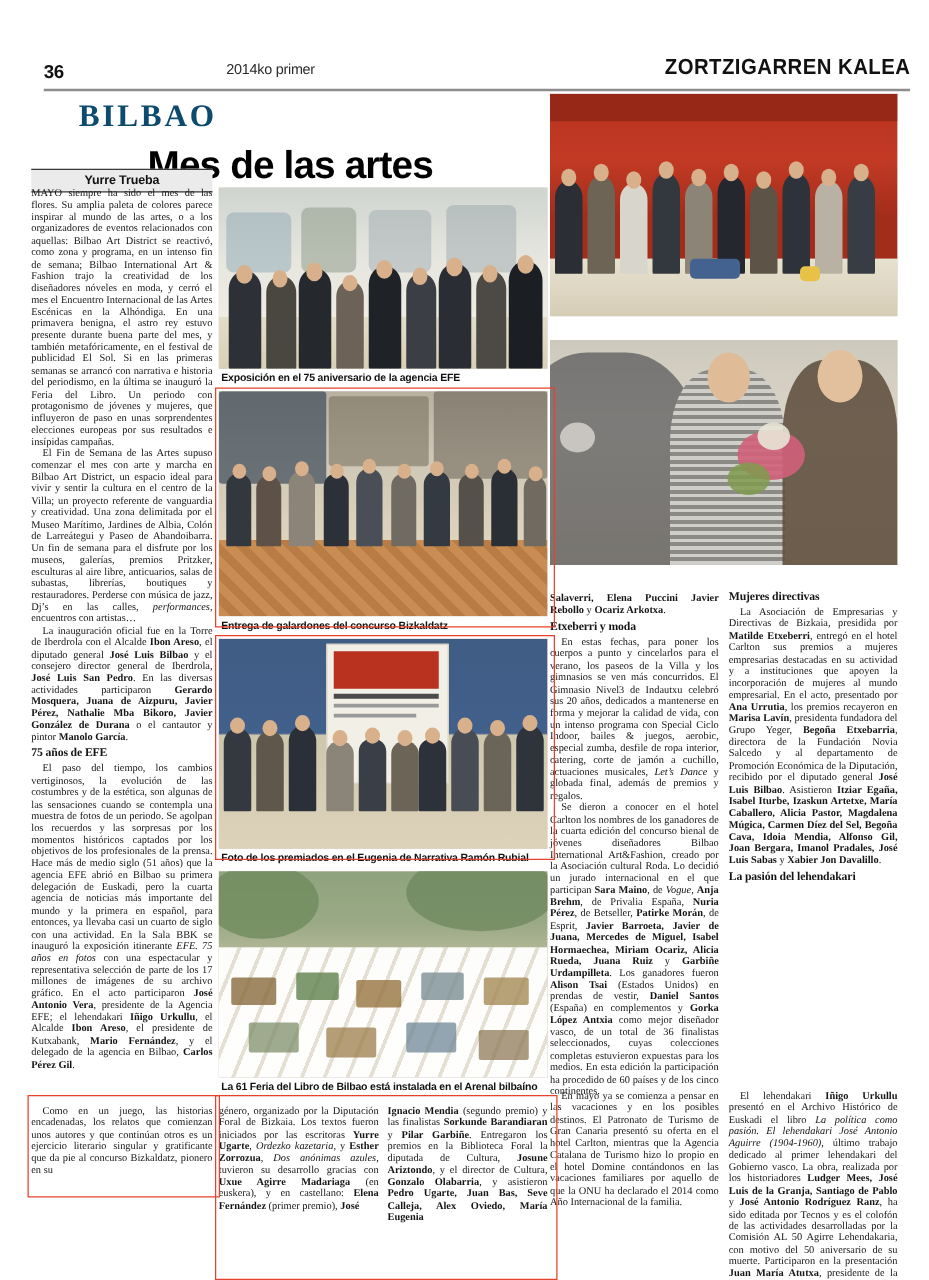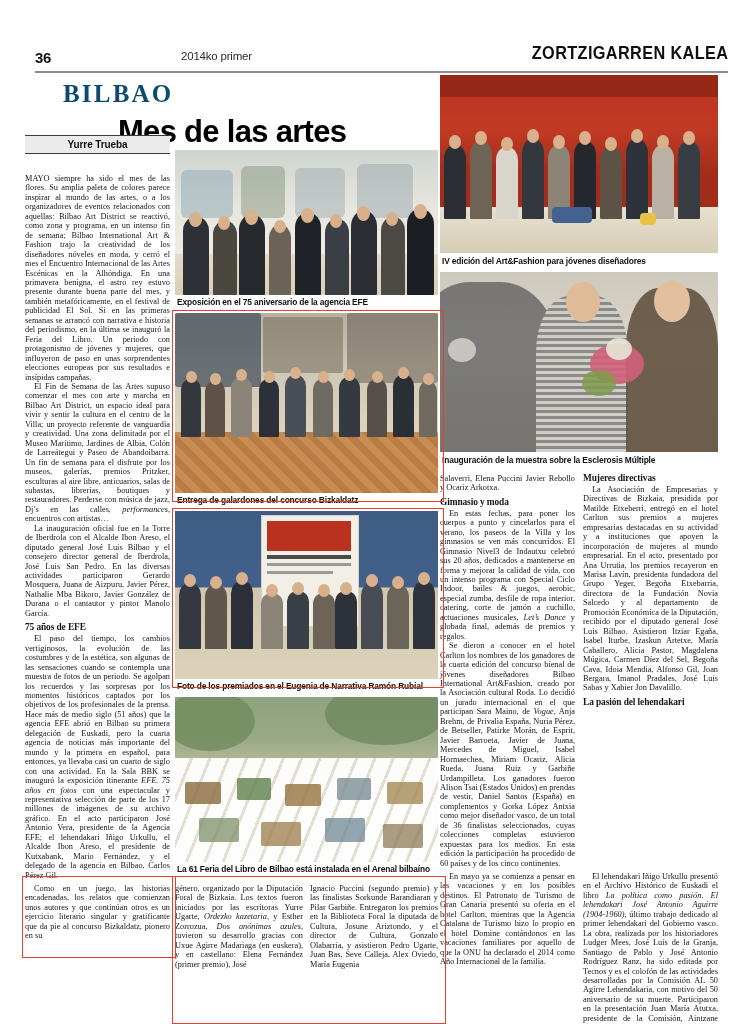--- a/index.html
+++ b/index.html
@@ -55,25 +55,25 @@
     font-family:"Liberation Serif",serif;
     font-size:8.3px;line-height:9.45px;color:#151515;
     -webkit-hyphens:auto;hyphens:auto;
   }
   .col p{margin:0;text-indent:9px;}
   .col p.noindent{text-indent:0;}
   .col h3{
     margin:5px 0 1.5px 0;font-family:"Liberation Serif",serif;
     font-size:9.4px;font-weight:700;text-indent:0;letter-spacing:-.1px;
   }
-  b{font-weight:400;}
+  b{font-weight:700;}
   i{font-style:italic;}
 
   
-  #col1{left:25px;top:174px;width:145px;height:720px;}
+  #col1{left:25px;top:150px;width:145px;height:720px;}
   #col1b{left:25px;top:884px;width:145px;height:60px;}
   #col-bottom-a{left:175px;top:884px;width:128px;height:132px;}
   #col-bottom-b{left:310px;top:884px;width:128px;height:132px;}
   #col-r1{left:440px;top:474px;width:135px;height:392px;}
   #col-r2{left:583px;top:474px;width:135px;height:392px;}
   #col-r1b{left:440px;top:872px;width:135px;height:150px;}
   #col-r2b{left:583px;top:872px;width:135px;height:150px;}
 
   
   .photo{position:absolute;overflow:hidden;background:#cfcabe;}
@@ -238,60 +238,58 @@
     <div class="head" style="left:165px;bottom:102px;width:12px;height:14px;"></div>
     <div class="person" style="left:186px;bottom:34px;width:22px;height:80px;background:#2e323a;"></div>
     <div class="head" style="left:191px;bottom:110px;width:12px;height:14px;"></div>
     <div class="person" style="left:212px;bottom:34px;width:22px;height:74px;background:#b9b2a4;"></div>
     <div class="head" style="left:217px;bottom:104px;width:12px;height:14px;"></div>
     <div class="person" style="left:238px;bottom:34px;width:22px;height:78px;background:#383d45;"></div>
     <div class="head" style="left:243px;bottom:108px;width:12px;height:14px;"></div>
     <div class="blob" style="left:112px;bottom:30px;width:40px;height:16px;background:#44628f;border-radius:4px;"></div>
     <div class="blob" style="left:200px;bottom:28px;width:16px;height:12px;background:#e8c247;border-radius:4px;"></div>
   </div>
-  <div class="cap" style="left:442px;top:256px;width:278px;">IV edición del Art&amp;Fashion para jóvenes diseñadores</div>
 
   <div class="photo" style="left:440px;top:272px;width:278px;height:180px;">
     <div style="position:absolute;inset:0;background:linear-gradient(180deg,#cdc9bd 0%,#dcd6c8 40%,#cfc7b5 100%);"></div>
     <div class="blob" style="left:-30px;top:10px;width:150px;height:190px;background:#2f3238;opacity:.55;border-radius:40% 40% 0 0;"></div>
     <div style="position:absolute;left:96px;top:24px;width:92px;height:156px;
         background:repeating-linear-gradient(0deg,#cfcec9 0 3px,#8b8a86 3px 6px);border-radius:36% 36% 0 0;"></div>
     <div class="head" style="left:126px;top:10px;width:34px;height:40px;background:#e0bb98;"></div>
     <div class="blob" style="left:186px;top:16px;width:92px;height:164px;background:#5b4a3a;opacity:.85;border-radius:36% 36% 0 0;"></div>
     <div class="head" style="left:214px;top:8px;width:36px;height:42px;background:#e3c09d;"></div>
     <div class="blob" style="left:150px;top:72px;width:54px;height:40px;background:#d0607a;opacity:.9;"></div>
     <div class="blob" style="left:166px;top:66px;width:26px;height:22px;background:#e8e4d6;opacity:.9;"></div>
     <div class="blob" style="left:142px;top:98px;width:34px;height:26px;background:#7f9a4e;opacity:.85;"></div>
     <div class="blob" style="left:8px;top:66px;width:28px;height:24px;background:#e8e6de;opacity:.7;"></div>
   </div>
-  <div class="cap" style="left:442px;top:455px;width:278px;">Inauguración de la muestra sobre la Esclerosis Múltiple</div>
 
   <div class="col" id="col1">
     <p class="noindent">MAYO siempre ha sido el mes de las flores. Su amplia paleta de colores parece inspirar al mundo de las artes, o a los organizadores de eventos relacionados con aquellas: Bilbao Art District se reactivó, como zona y programa, en un intenso fin de semana; Bilbao International Art &amp; Fashion trajo la creatividad de los diseñadores nóveles en moda, y cerró el mes el Encuentro Internacional de las Artes Escénicas en la Alhóndiga. En una primavera benigna, el astro rey estuvo presente durante buena parte del mes, y también metafóricamente, en el festival de publicidad El Sol. Si en las primeras semanas se arrancó con narrativa e historia del periodismo, en la última se inauguró la Feria del Libro. Un periodo con protagonismo de jóvenes y mujeres, que influyeron de paso en unas sorprendentes elecciones europeas por sus resultados e insípidas campañas.</p>
     <p>El Fin de Semana de las Artes supuso comenzar el mes con arte y marcha en Bilbao Art District, un espacio ideal para vivir y sentir la cultura en el centro de la Villa; un proyecto referente de vanguardia y creatividad. Una zona delimitada por el Museo Marítimo, Jardines de Albia, Colón de Larreátegui y Paseo de Abandoibarra. Un fin de semana para el disfrute por los museos, galerías, premios Pritzker, esculturas al aire libre, anticuarios, salas de subastas, librerías, boutiques y restauradores. Perderse con música de jazz, Dj’s en las calles, <i>performances</i>, encuentros con artistas…</p>
     <p>La inauguración oficial fue en la Torre de Iberdrola con el Alcalde <b>Ibon Areso</b>, el diputado general <b>José Luis Bilbao</b> y el consejero director general de Iberdrola, <b>José Luis San Pedro</b>. En las diversas actividades participaron <b>Gerardo Mosquera, Juana de Aizpuru, Javier Pérez, Nathalie Mba Bikoro, Javier González de Durana</b> o el cantautor y pintor <b>Manolo García</b>.</p>
     <h3>75 años de EFE</h3>
     <p>El paso del tiempo, los cambios vertiginosos, la evolución de las costumbres y de la estética, son algunas de las sensaciones cuando se contempla una muestra de fotos de un periodo. Se agolpan los recuerdos y las sorpresas por los momentos históricos captados por los objetivos de los profesionales de la prensa. Hace más de medio siglo (51 años) que la agencia EFE abrió en Bilbao su primera delegación de Euskadi, pero la cuarta agencia de noticias más importante del mundo y la primera en español, para entonces, ya llevaba casi un cuarto de siglo con una actividad. En la Sala BBK se inauguró la exposición itinerante <i>EFE. 75 años en fotos</i> con una espectacular y representativa selección de parte de los 17 millones de imágenes de su archivo gráfico. En el acto participaron <b>José Antonio Vera</b>, presidente de la Agencia EFE; el lehendakari <b>Iñigo Urkullu</b>, el Alcalde <b>Ibon Areso</b>, el presidente de Kutxabank, <b>Mario Fernández</b>, y el delegado de la agencia en Bilbao, <b>Carlos Pérez Gil</b>.</p>
   </div>
 
   <div class="col" id="col-bottom-a">
     <p class="noindent">género, organizado por la Diputación Foral de Bizkaia. Los textos fueron iniciados por las escritoras <b>Yurre Ugarte</b>, <i>Ordezko kazetaria</i>, y <b>Esther Zorrozua</b>, <i>Dos anónimas azules</i>, tuvieron su desarrollo gracias con <b>Uxue Agirre Madariaga</b> (en euskera), y en castellano: <b>Elena Fernández</b> (primer premio), <b>José</b></p>
   </div>
 
   <div class="col" id="col1b">
     <p>Como en un juego, las historias encadenadas, los relatos que comienzan unos autores y que continúan otros es un ejercicio literario singular y gratificante que da pie al concurso Bizkaldatz, pionero en su</p>
   </div>
 
   <div class="col" id="col-bottom-b">
-    <p class="noindent"><b>Ignacio Puccini</b> (segundo premio) y las finalistas <b>Sorkunde Barandiaran</b> y <b>Pilar Garbiñe</b>. Entregaron los premios en la Biblioteca Foral la diputada de Cultura, <b>Josune Ariztondo</b>, y el director de Cultura, <b>Gonzalo Olabarria</b>, y asistieron <b>Pedro Ugarte, Juan Bas, Seve Calleja, Alex Oviedo, María Eugenia</b></p>
+    <p class="noindent"><b>Ignacio Mendia</b> (segundo premio) y las finalistas <b>Sorkunde Barandiaran</b> y <b>Pilar Garbiñe</b>. Entregaron los premios en la Biblioteca Foral la diputada de Cultura, <b>Josune Ariztondo</b>, y el director de Cultura, <b>Gonzalo Olabarria</b>, y asistieron <b>Pedro Ugarte, Juan Bas, Seve Calleja, Alex Oviedo, María Eugenia</b></p>
   </div>
 
   <div class="col" id="col-r1">
     <p class="noindent"><b>Salaverri, Elena Puccini Javier Rebollo</b> y <b>Ocariz Arkotxa</b>.</p>
-    <h3>Gimnasio y moda</h3>
+    <h3>Etxeberri y moda</h3>
     <p>En estas fechas, para poner los cuerpos a punto y cincelarlos para el verano, los paseos de la Villa y los gimnasios se ven más concurridos. El Gimnasio Nivel3 de Indautxu celebró sus 20 años, dedicados a mantenerse en forma y mejorar la calidad de vida, con un intenso programa con Special Ciclo Indoor, bailes &amp; juegos, aerobic, especial zumba, desfile de ropa interior, catering, corte de jamón a cuchillo, actuaciones musicales, <i>Let’s Dance</i> y globada final, además de premios y regalos.</p>
     <p>Se dieron a conocer en el hotel Carlton los nombres de los ganadores de la cuarta edición del concurso bienal de jóvenes diseñadores Bilbao International Art&amp;Fashion, creado por la Asociación cultural Roda. Lo decidió un jurado internacional en el que participan <b>Sara Maino</b>, de <i>Vogue</i>, <b>Anja Brehm</b>, de Privalia España, <b>Nuria Pérez</b>, de Betseller, <b>Patirke Morán</b>, de Esprit, <b>Javier Barroeta, Javier de Juana, Mercedes de Miguel, Isabel Hormaechea, Miriam Ocariz, Alicia Rueda, Juana Ruiz</b> y <b>Garbiñe Urdampilleta</b>. Los ganadores fueron <b>Alison Tsai</b> (Estados Unidos) en prendas de vestir, <b>Daniel Santos</b> (España) en complementos y <b>Gorka López Antxia</b> como mejor diseñador vasco, de un total de 36 finalistas seleccionados, cuyas colecciones completas estuvieron expuestas para los medios. En esta edición la participación ha procedido de 60 países y de los cinco continentes.</p>
   </div>
 
   <div class="col" id="col-r1b">
     <p>En mayo ya se comienza a pensar en las vacaciones y en los posibles destinos. El Patronato de Turismo de Gran Canaria presentó su oferta en el hotel Carlton, mientras que la Agencia Catalana de Turismo hizo lo propio en el hotel Domine contándonos en las vacaciones familiares por aquello de que la ONU ha declarado el 2014 como Año Internacional de la familia.</p>
   </div>
 
   <div class="col" id="col-r2">
     <h3 class="noindent" style="margin-top:0">Mujeres directivas</h3>

